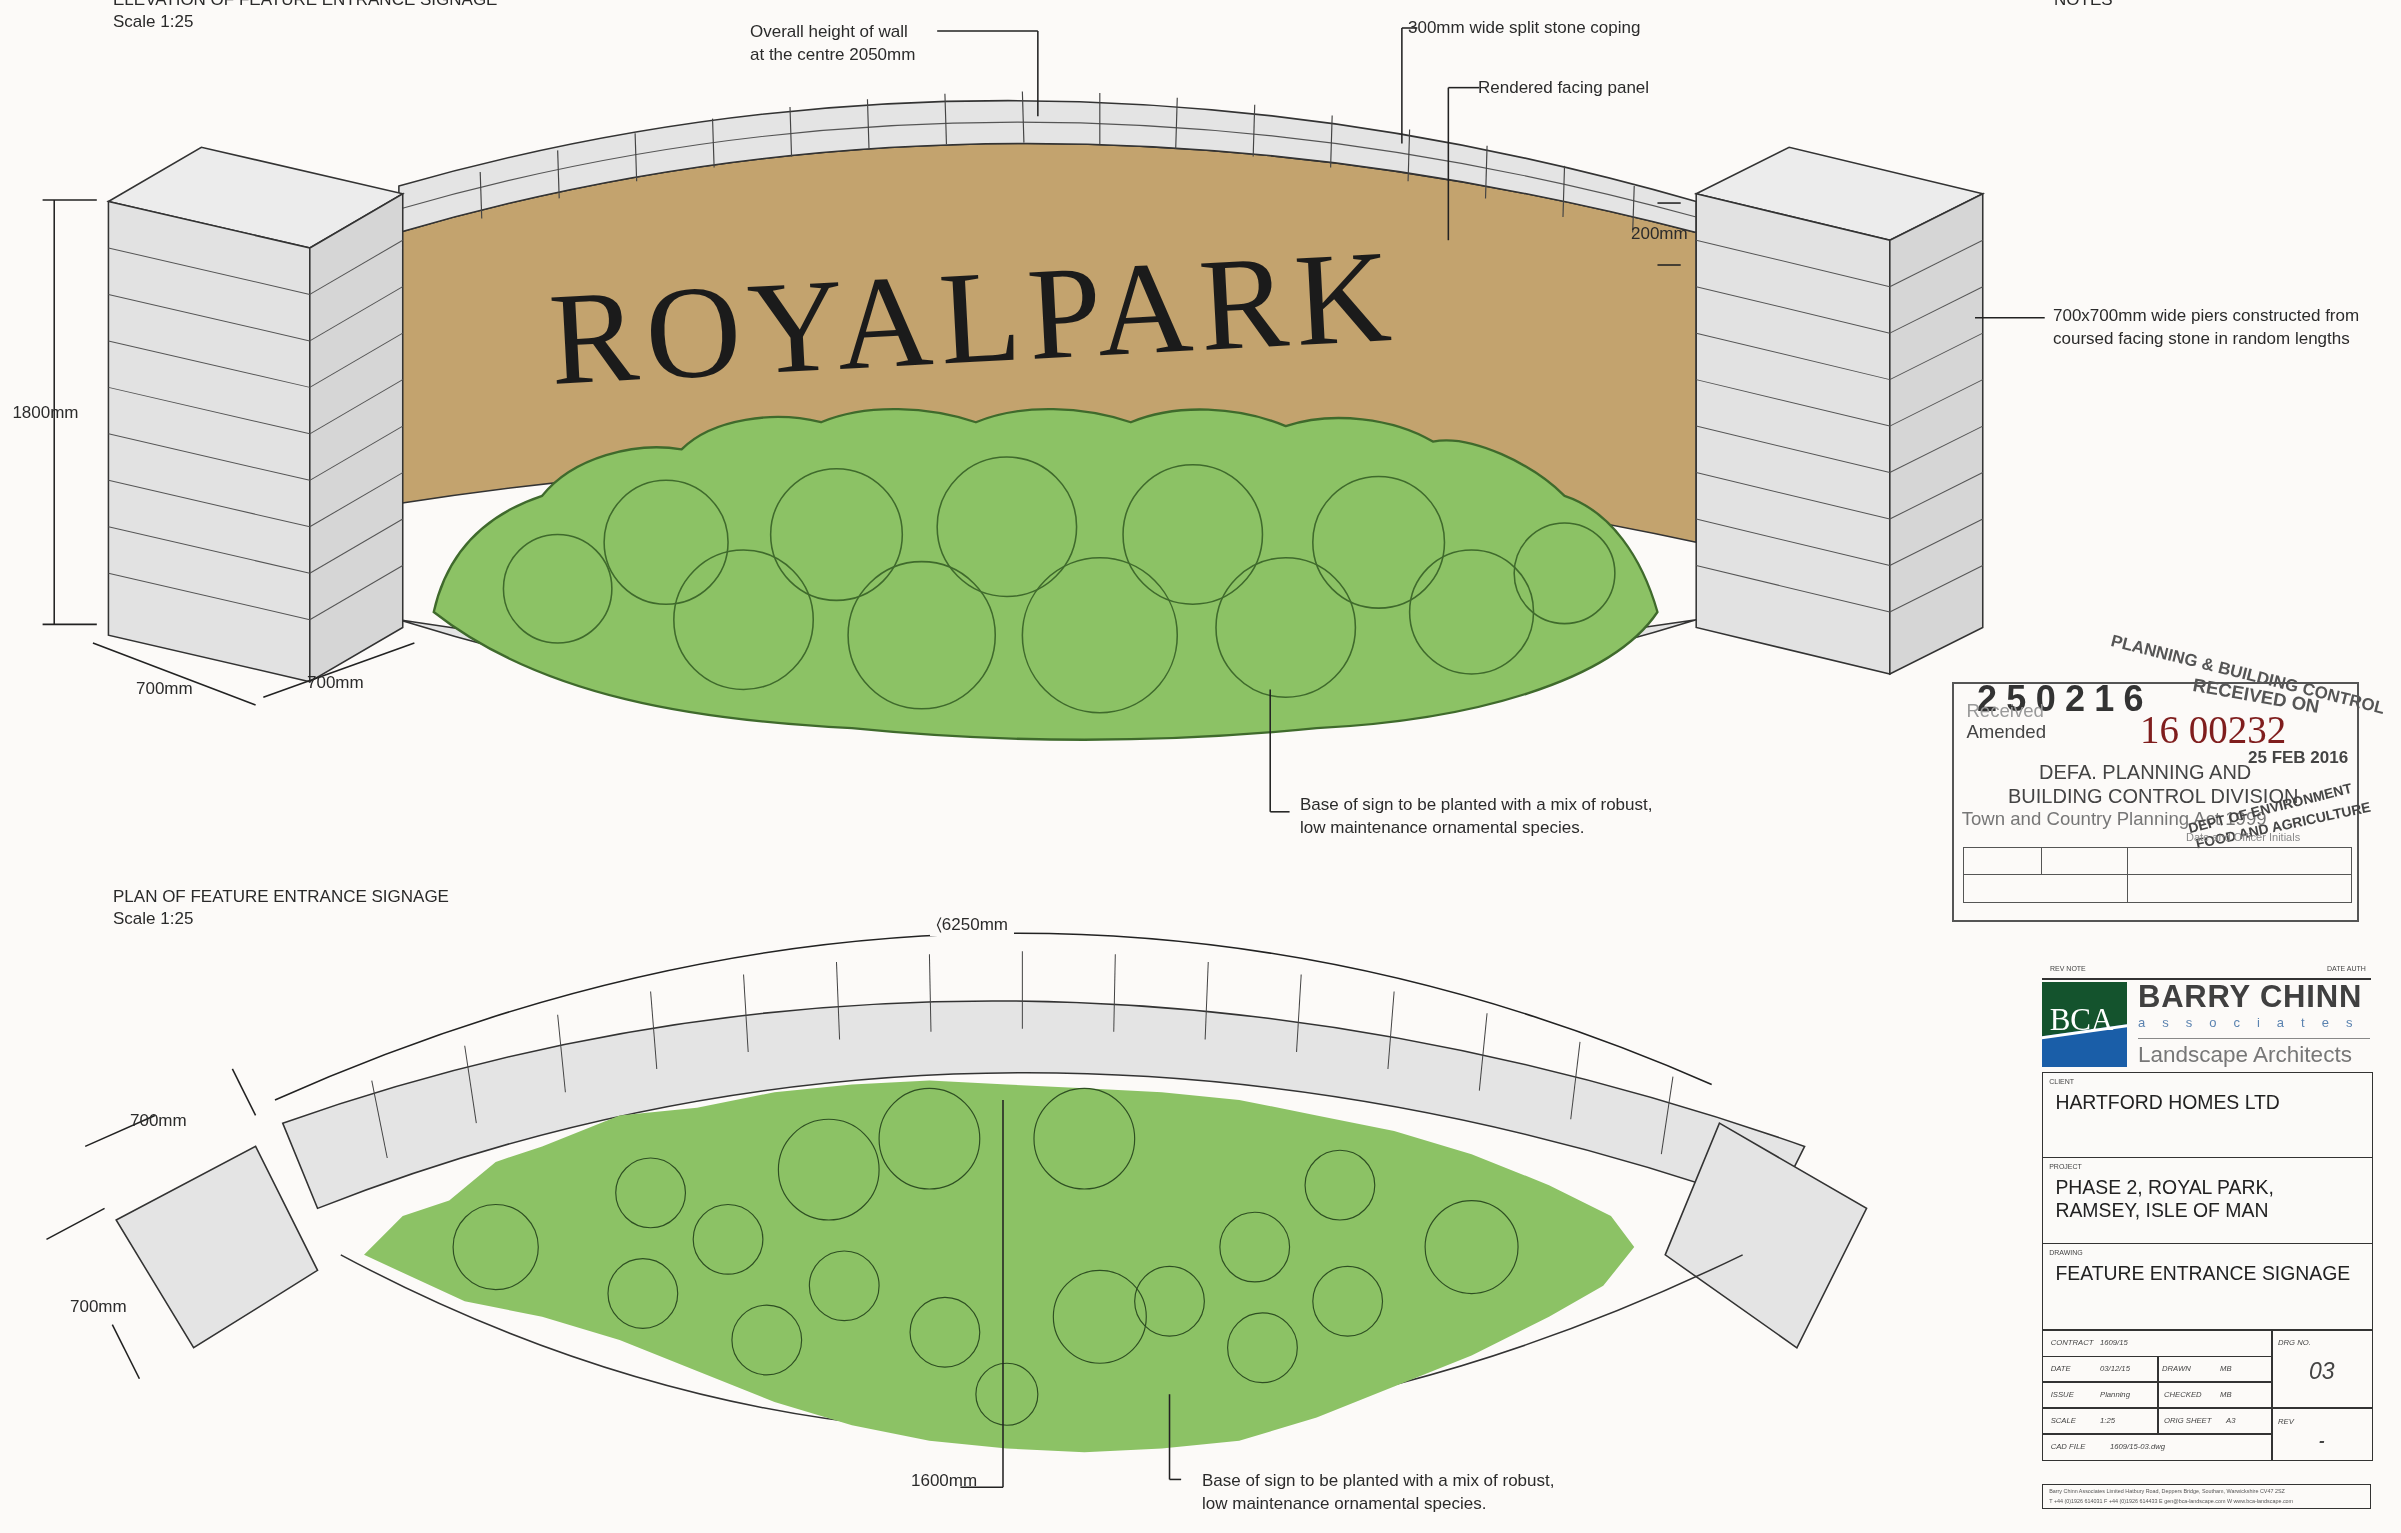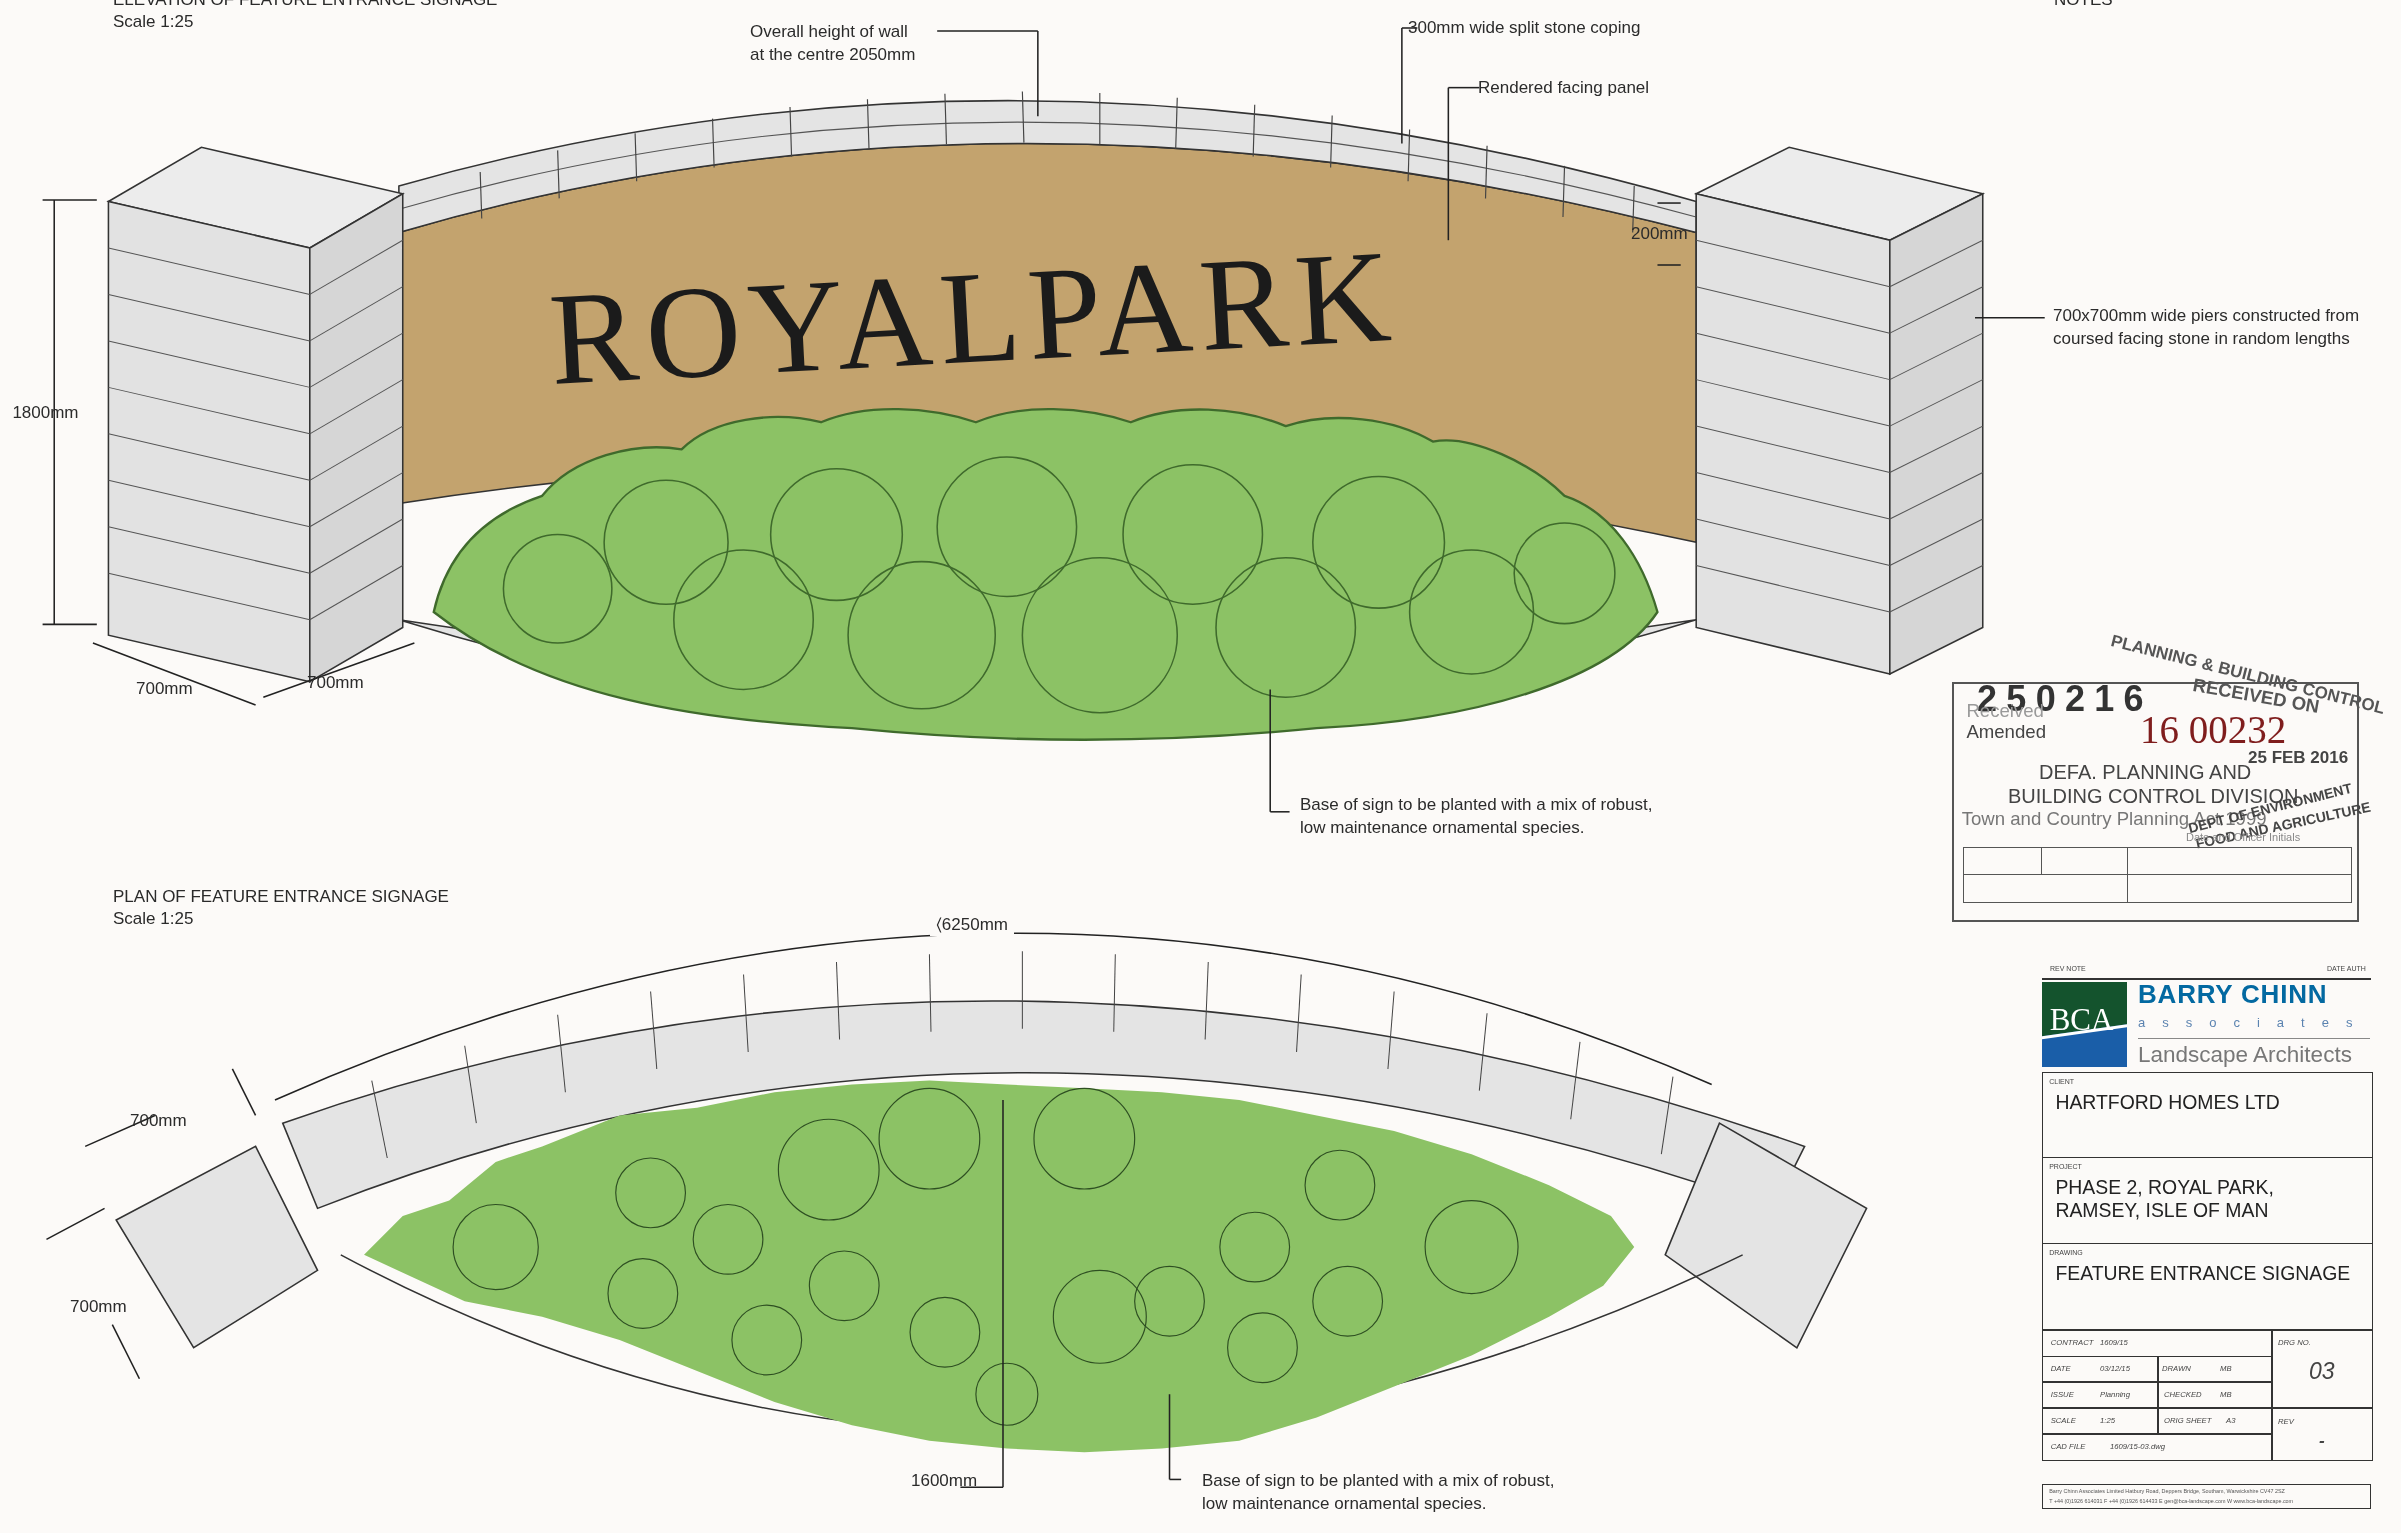--- a/index.html
+++ b/index.html
@@ -29,21 +29,21 @@
   .meta .c { position:absolute; font-size:7.7px; color:#444; white-space:nowrap;font-style:italic; }
   .meta .h { position:absolute; background:#333; height:1.5px; }
   .meta .v { position:absolute; background:#333; width:1.5px; }
   .footer { position:absolute; left:2042px; top:1484px; width:329px; height:25px; border:1.5px solid #333;
             font-size:5.4px; line-height:9.3px; padding:2.3px 6.2px; box-sizing:border-box; color:#555; }
   .logo { position:absolute; left:2042px; top:982px; width:329px; height:91px; }
   .logo .box { position:absolute; left:0; top:0; width:85px; height:85px; background:#14532d; overflow:hidden; }
   .logo .box .lower { position:absolute; left:-15.5px; top:48px; width:124px; height:62px; background:#1a5ea8;
                       transform:rotate(-8deg); border-top:3.1px solid #fff; }
   .logo .bca { position:absolute; left:7.7px; top:20px; font-family:"Liberation Serif", serif; font-size:31px; color:#fff; }
-  .logo .name { position:absolute; left:96px; top:-3.1px; font-size:26px; color:#0369a1; font-weight:bold; letter-spacing:0.8px; }
+  .logo .name { position:absolute; left:96px; top:-3.1px; font-size:31px; color:#404040; font-weight:bold; letter-spacing:0.8px; }
   .logo .assoc { position:absolute; left:96px; top:33px; font-size:13px; color:#5b83b0; letter-spacing:17px; }
   .logo .rule { position:absolute; left:96px; top:56px; width:232px; height:0.8px; background:#888; }
   .logo .la { position:absolute; left:96px; top:60px; font-size:22.5px; color:#777; }
 </style>
 </head>
 <body>
 
 <svg class="drawing" width="2401" height="1533" viewBox="0 0 3100 1979">
 
   <g>

